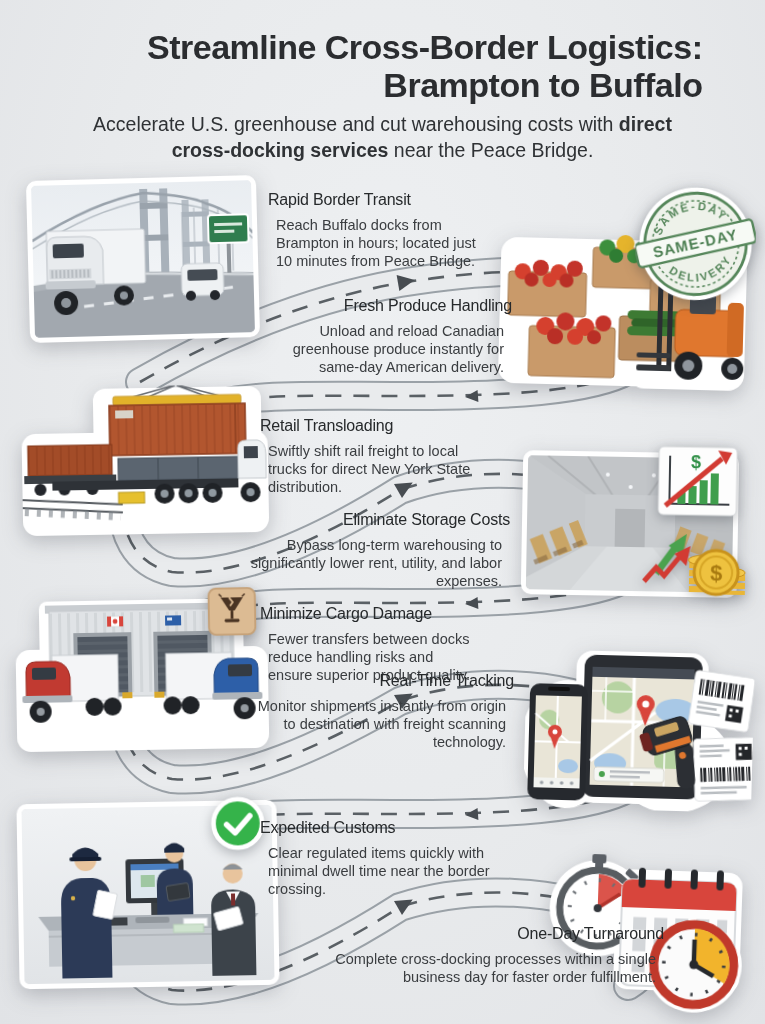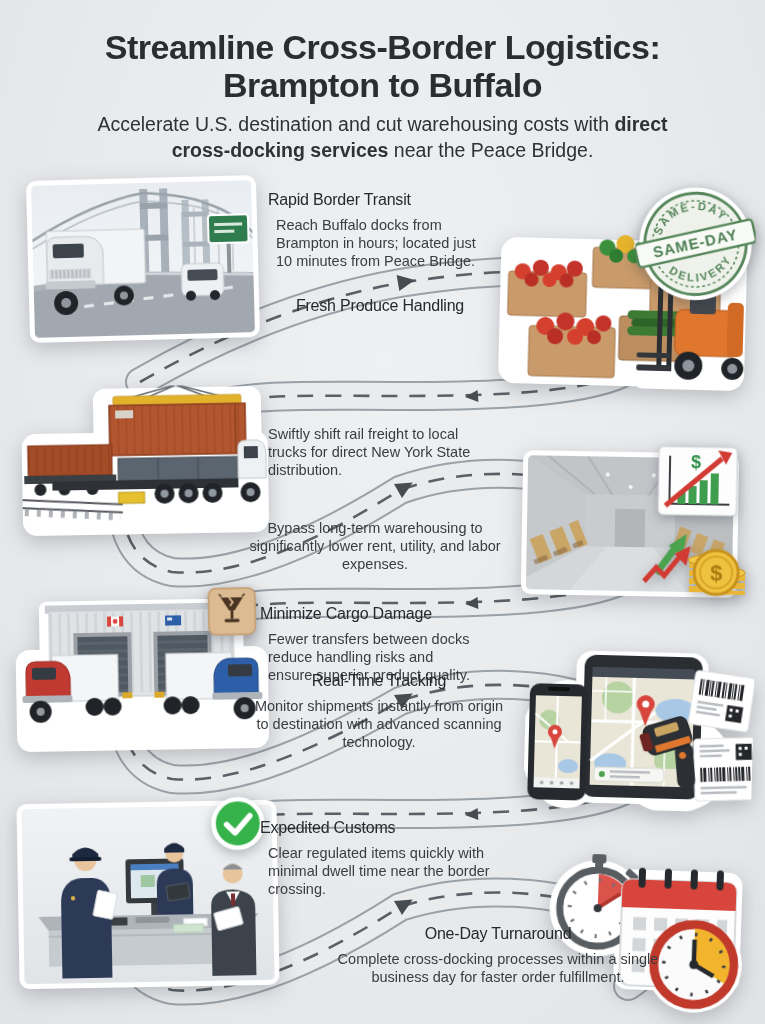--- a/index.html
+++ b/index.html
@@ -1,30 +1,30 @@
 <!DOCTYPE html>
 <html><head>
 <meta charset="utf-8">
 <style>
   html,body{margin:0;padding:0}
   body{background:#cfd2d6;font-family:"Liberation Sans",sans-serif}
   #poster{position:relative;width:765px;height:1024px;margin:0 auto;overflow:hidden;
     background:radial-gradient(ellipse at 50% 35%, #eef0f2 0%, #e8eaec 55%, #e1e3e6 100%)}
   #road-svg{position:absolute;left:0;top:0;z-index:1}
-  .headline{position:absolute;left:0;right:0;top:28px;z-index:3;text-align:center;
+  .headline{position:absolute;left:0;right:0;top:28px;z-index:3;text-align:right;
     font-weight:700;font-size:34px;line-height:1.12;letter-spacing:-.5px;color:#2b2d30}
   .headline div{max-width:640px;margin:0 auto}
   .subline{position:absolute;left:0;right:0;top:112px;z-index:3;text-align:center;
     font-size:19.5px;line-height:1.32;color:#2f3235}
   .subline p{max-width:600px;margin:0 auto}
   .subline .b{font-weight:700}
   .step-text{position:absolute;z-index:3;color:#2e3032}
   .step-text h3{margin:0 0 5px;font-size:16px;line-height:1.06;font-weight:400;color:#26292b;letter-spacing:-.2px}
   .step-text p{margin:8px;font-size:14.5px;line-height:1.24;font-weight:500;color:#3a3d40}
-  .right{text-align:center}
+  .right{text-align:right}
   .sticker{position:absolute;z-index:2;filter:drop-shadow(0 6px 10px rgba(40,45,55,.25))}
   .photo{border:5px solid #fff;border-radius:10px;background:#dfe2e5}
   .photo>svg{display:block;border-radius:5px}
   .child{position:absolute;z-index:4;filter:drop-shadow(0 4px 6px rgba(40,45,55,.3))}
   svg{overflow:hidden}
 </style>
 </head>
 <body>
 
 <div id="poster">
@@ -41,21 +41,21 @@
       <polygon points="0,-6 13,0 0,6" transform="translate(478,396) rotate(176)"></polygon>
       <polygon points="0,-6 13,0 0,6" transform="translate(478,603) rotate(176)"></polygon>
       <polygon points="0,-6 13,0 0,6" transform="translate(478,814) rotate(176)"></polygon>
     </g>
   </svg>
 
   <div class="headline">
       <div>Streamline Cross-Border Logistics: Brampton to Buffalo</div>
     </div>
   <div class="subline">
-    <p><span>Accelerate U.S. destination and cut warehousing costs with </span><span class="b">direct cross-docking services</span><span> near the Peace Bridge.</span></p>
+    <p><span>Accelerate U.S. greenhouse and cut warehousing costs with </span><span class="b">direct cross-docking services</span><span> near the Peace Bridge.</span></p>
   </div>
 
   <div class="step-text" style="left:268px;top:192px;width:228px">
     <h3>Rapid Border Transit</h3>
     <p>Reach Buffalo docks from Brampton in hours; located just 10 minutes from Peace Bridge.</p>
   </div>
 
   <div class="sticker photo" style="left:28px;top:178px;transform:rotate(-1.5deg)">
     <svg width="220" height="152" viewBox="0 0 220 152">
       <defs>
@@ -104,20 +104,21 @@
         <circle cx="32" cy="118" r="12" fill="#202327"></circle>
           <circle cx="32" cy="118" r="5" fill="#8f969d"></circle>
         <circle cx="90" cy="112" r="10" fill="#202327"></circle>
           <circle cx="90" cy="112" r="4" fill="#8f969d"></circle>
       </g>
     </svg>
   </div>
 
   <div class="step-text right" style="left:248px;top:298px;width:264px">
     <h3>Fresh Produce Handling</h3>
+    <p>Unload and reload Canadian greenhouse produce instantly for same-day American delivery.</p>
   </div>
 
   <div class="sticker" style="left:500px;top:212px;width:248px;height:178px;transform:rotate(1.5deg)">
     <svg width="248" height="178" viewBox="0 0 248 178">
       <rect x="0" y="28" width="200" height="146" rx="16" fill="#fff"></rect>
       <rect x="130" y="40" width="116" height="136" rx="16" fill="#fff"></rect>
       <g>
         <rect x="8" y="62" width="78" height="44" rx="3" fill="#c99a6a" stroke="#a87c50"></rect>
         <circle cx="22" cy="62" r="8" fill="#d5402e"></circle>
           <circle cx="40" cy="58" r="8" fill="#c3332a"></circle>
@@ -186,20 +187,21 @@
             <textPath href="#arcB" startOffset="50%" text-anchor="middle">DELIVERY</textPath>
           </text>
           <rect x="0" y="51" width="128" height="25" rx="4" fill="#f7faf5" stroke="#55865a" stroke-width="2.5"></rect>
           <text x="64" y="69" font-size="16" font-weight="bold" fill="#4c7f52" letter-spacing="1" text-anchor="middle" font-family="Liberation Sans, sans-serif">SAME-DAY</text>
         </g>
       </svg>
     </div>
   </div>
 
   <div class="step-text" style="left:260px;top:418px;width:238px">
+    <h3>Retail Transloading</h3>
     <p>Swiftly shift rail freight to local trucks for direct New York State distribution.</p>
   </div>
 
   <div class="sticker" style="left:22px;top:386px;width:248px;height:152px;transform:rotate(-1deg)">
     <svg width="248" height="152" viewBox="0 0 248 152">
       <rect x="0" y="46" width="246" height="102" rx="14" fill="#fff"></rect>
       <rect x="72" y="2" width="168" height="76" rx="12" fill="#fff"></rect>
       <g>
         <path d="M100 14 L152 0 M210 14 L158 0 M120 14 L154 0 M192 14 L156 0" stroke="#6a6f75" stroke-width="1.6" fill="none"></path>
         <rect x="92" y="10" width="128" height="9" rx="2" fill="#e2b22a" stroke="#caa23f"></rect>
@@ -235,20 +237,21 @@
           <circle cx="166" cy="108" r="4" fill="#9099a0"></circle>
         <circle cx="190" cy="108" r="10" fill="#202327"></circle>
           <circle cx="190" cy="108" r="4" fill="#9099a0"></circle>
         <circle cx="228" cy="108" r="10" fill="#202327"></circle>
           <circle cx="228" cy="108" r="4" fill="#9099a0"></circle>
       </g>
     </svg>
   </div>
 
   <div class="step-text right" style="left:240px;top:512px;width:270px">
+    <h3>Eliminate Storage Costs</h3>
     <p>Bypass long-term warehousing to significantly lower rent, utility, and labor expenses.</p>
   </div>
 
   <div class="sticker photo" style="left:522px;top:452px;transform:rotate(1deg)">
     <svg width="206" height="134" viewBox="0 0 206 134">
       <rect width="206" height="134" fill="#cdd0d3"></rect>
       <polygon points="0,0 206,0 148,38 58,38" fill="#c2c5c8"></polygon>
       <path d="M20 0 L70 40 M60 0 L86 40 M186 0 L136 40 M146 0 L120 40" stroke="#b0b3b6" stroke-width="2"></path>
       <rect x="58" y="38" width="90" height="52" fill="#c9cccf"></rect>
       <rect x="88" y="52" width="30" height="38" fill="#b3b6b9"></rect>
@@ -361,21 +364,21 @@
         <rect x="25.5" y="26" width="3" height="9" fill="#4a3423"></rect>
         <rect x="19" y="35" width="16" height="3.5" rx="1.5" fill="#4a3423"></rect>
         <line x1="13" y1="8" x2="16" y2="11" stroke="#4a3423" stroke-width="1.6"></line>
         <line x1="41" y1="8" x2="38" y2="11" stroke="#4a3423" stroke-width="1.6"></line>
       </svg>
     </div>
   </div>
 
   <div class="step-text right" style="left:244px;top:673px;width:270px">
     <h3>Real-Time Tracking</h3>
-    <p>Monitor shipments instantly from origin to destination with advanced scanning technology.</p>
+    <p>Monitor shipments instantly from origin to destination with freight scanning technology.</p>
   </div>
 
   <div class="sticker" style="left:525px;top:652px;width:228px;height:158px;transform:rotate(1.5deg)">
     <svg width="228" height="158" viewBox="0 0 228 158">
       <rect x="50" y="0" width="132" height="152" rx="16" fill="#fff"></rect>
       <ellipse cx="42" cy="94" rx="46" ry="64" fill="#fff"></ellipse>
       <ellipse cx="148" cy="110" rx="60" ry="50" fill="#fff"></ellipse>
       <g>
         <rect x="58" y="4" width="118" height="142" rx="12" fill="#2a2d32"></rect>
         <rect x="66" y="16" width="102" height="118" fill="#e9e5d7"></rect>
@@ -505,21 +508,21 @@
     </svg>
 
     <div class="child" style="top:-10px;right:6px;width:56px;height:56px">
       <svg width="56" height="56" viewBox="0 0 60 60">
         <circle cx="30" cy="30" r="26" fill="#35b34a" stroke="#fff" stroke-width="5"></circle>
         <polyline points="18,31 27,40 43,22" fill="none" stroke="#fff" stroke-width="6" stroke-linecap="round" stroke-linejoin="round"></polyline>
       </svg>
     </div>
   </div>
 
-  <div class="step-text right" style="left:324px;top:926px;width:348px">
+  <div class="step-text right" style="left:316px;top:926px;width:348px">
     <h3>One-Day Turnaround</h3>
     <p>Complete cross-docking processes within a single business day for faster order fulfillment.</p>
   </div>
 
   <div class="sticker" style="left:545px;top:846px;width:208px;height:165px;transform:rotate(2deg)">
     <svg width="208" height="165" viewBox="0 0 208 165">
       <circle cx="52" cy="64" r="48" fill="#fff"></circle>
       <rect x="70" y="24" width="126" height="120" rx="14" fill="#fff"></rect>
       <circle cx="150" cy="117" r="48" fill="#fff"></circle>
       <g>

